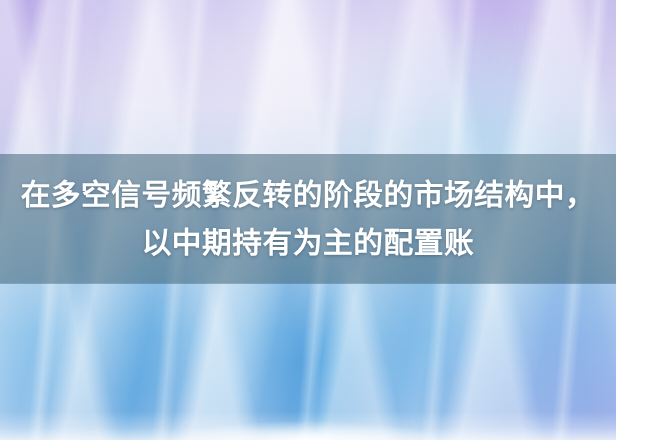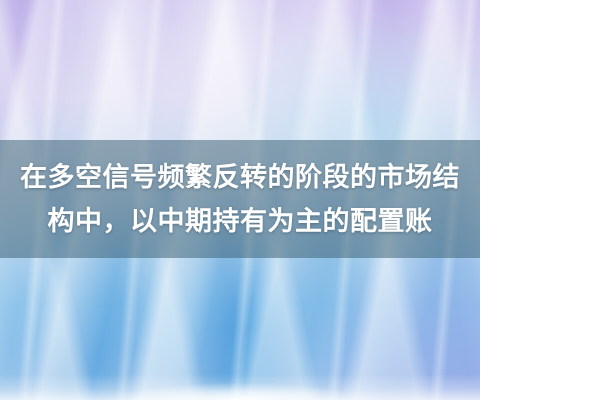--- a/index.html
+++ b/index.html
@@ -8,21 +8,21 @@
     padding: 0;
     background: #ffffff;
   }
   body {
     font-family: "Liberation Sans", "DejaVu Sans", sans-serif;
   }
 
   
   .canvas {
     position: relative;
-    width: 480px;
+    width: 560px;
     height: 400px;
     overflow: hidden;
     
     background:
       linear-gradient(180deg,
         #c6bdec 0%,
         #cfc9ee 12%,
         #d5d3f0 24%,
         #c9d6ee 36%,
         #aecbe9 50%,

